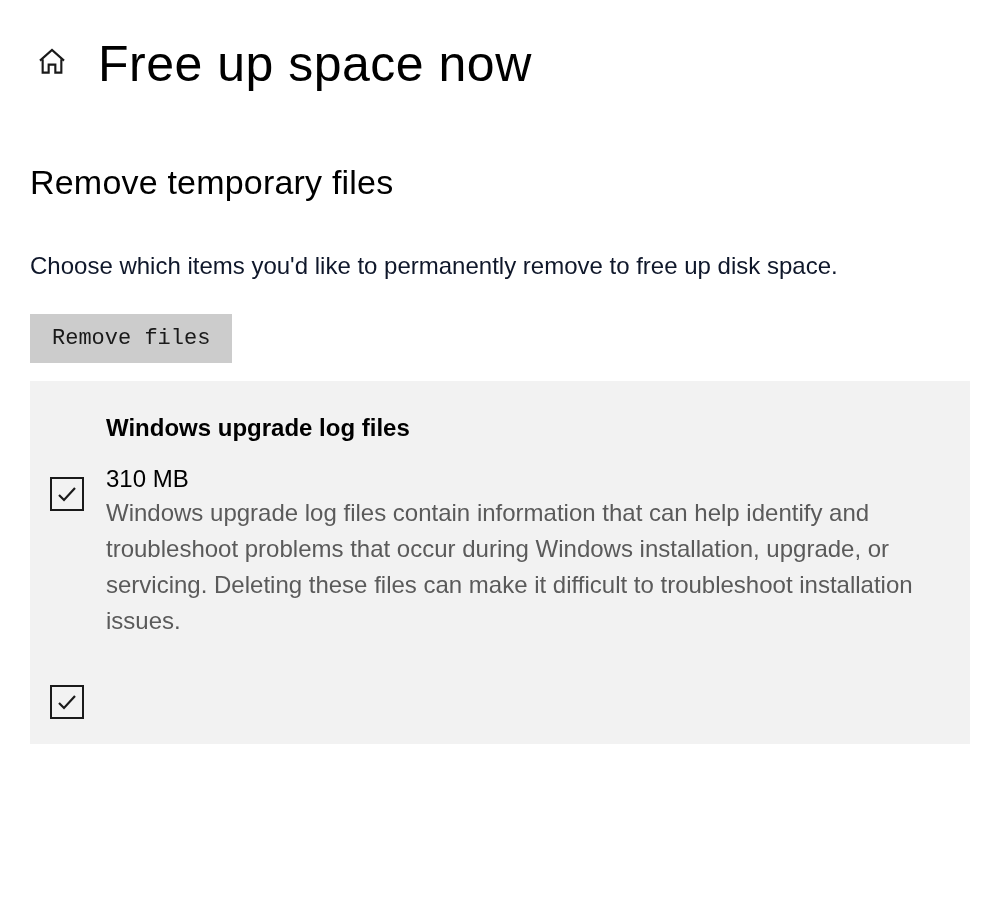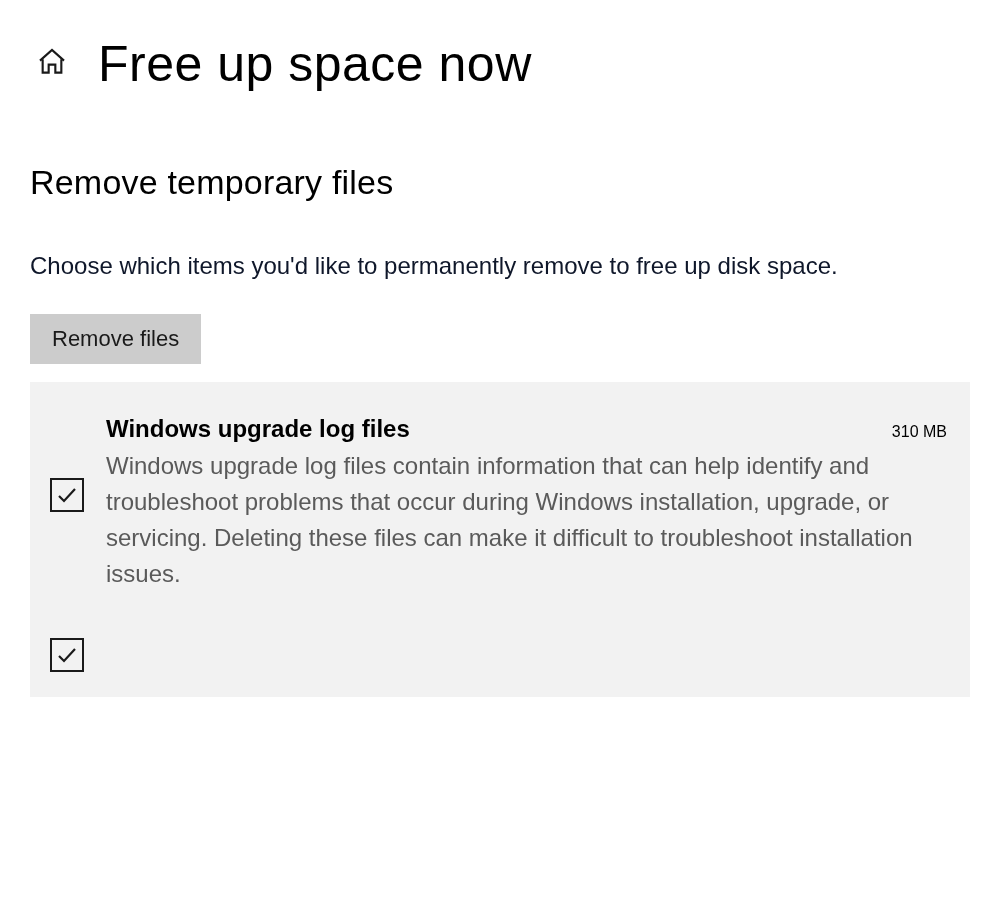--- a/index.html
+++ b/index.html
@@ -46,20 +46,21 @@
       line-height: 1.55;
       font-weight: 400;
       margin-bottom: 30px;
       max-width: 900px;
     }
     .action-row {
       display: flex;
       align-items: center;
       justify-content: space-between;
       margin-bottom: 18px;
+      font-family: Liberation Mono, monospace;
     }
     .remove-button {
       background: #cccccc;
       border: none;
       padding: 12px 22px;
       font-family: inherit;
       font-size: 22px;
       color: #1a1a1a;
       cursor: pointer;
     }
@@ -103,29 +104,30 @@
       height: 24px;
     }
     .item-body {
       flex: 1;
     }
     .item-header {
       display: flex;
       justify-content: space-between;
       align-items: baseline;
       gap: 20px;
+      flex-direction: column;
     }
     .item-title {
       font-size: 24px;
       font-weight: 600;
       color: #000;
       line-height: 1.4;
     }
     .item-size {
-      font-size: 16px;
+      font-size: 24px;
       font-weight: 400;
       color: #000;
       white-space: nowrap;
       padding-right: 3px;
     }
     .item-desc {
       font-size: 24px;
       color: #5a5a5a;
       line-height: 1.5;
       margin-top: 2px;

